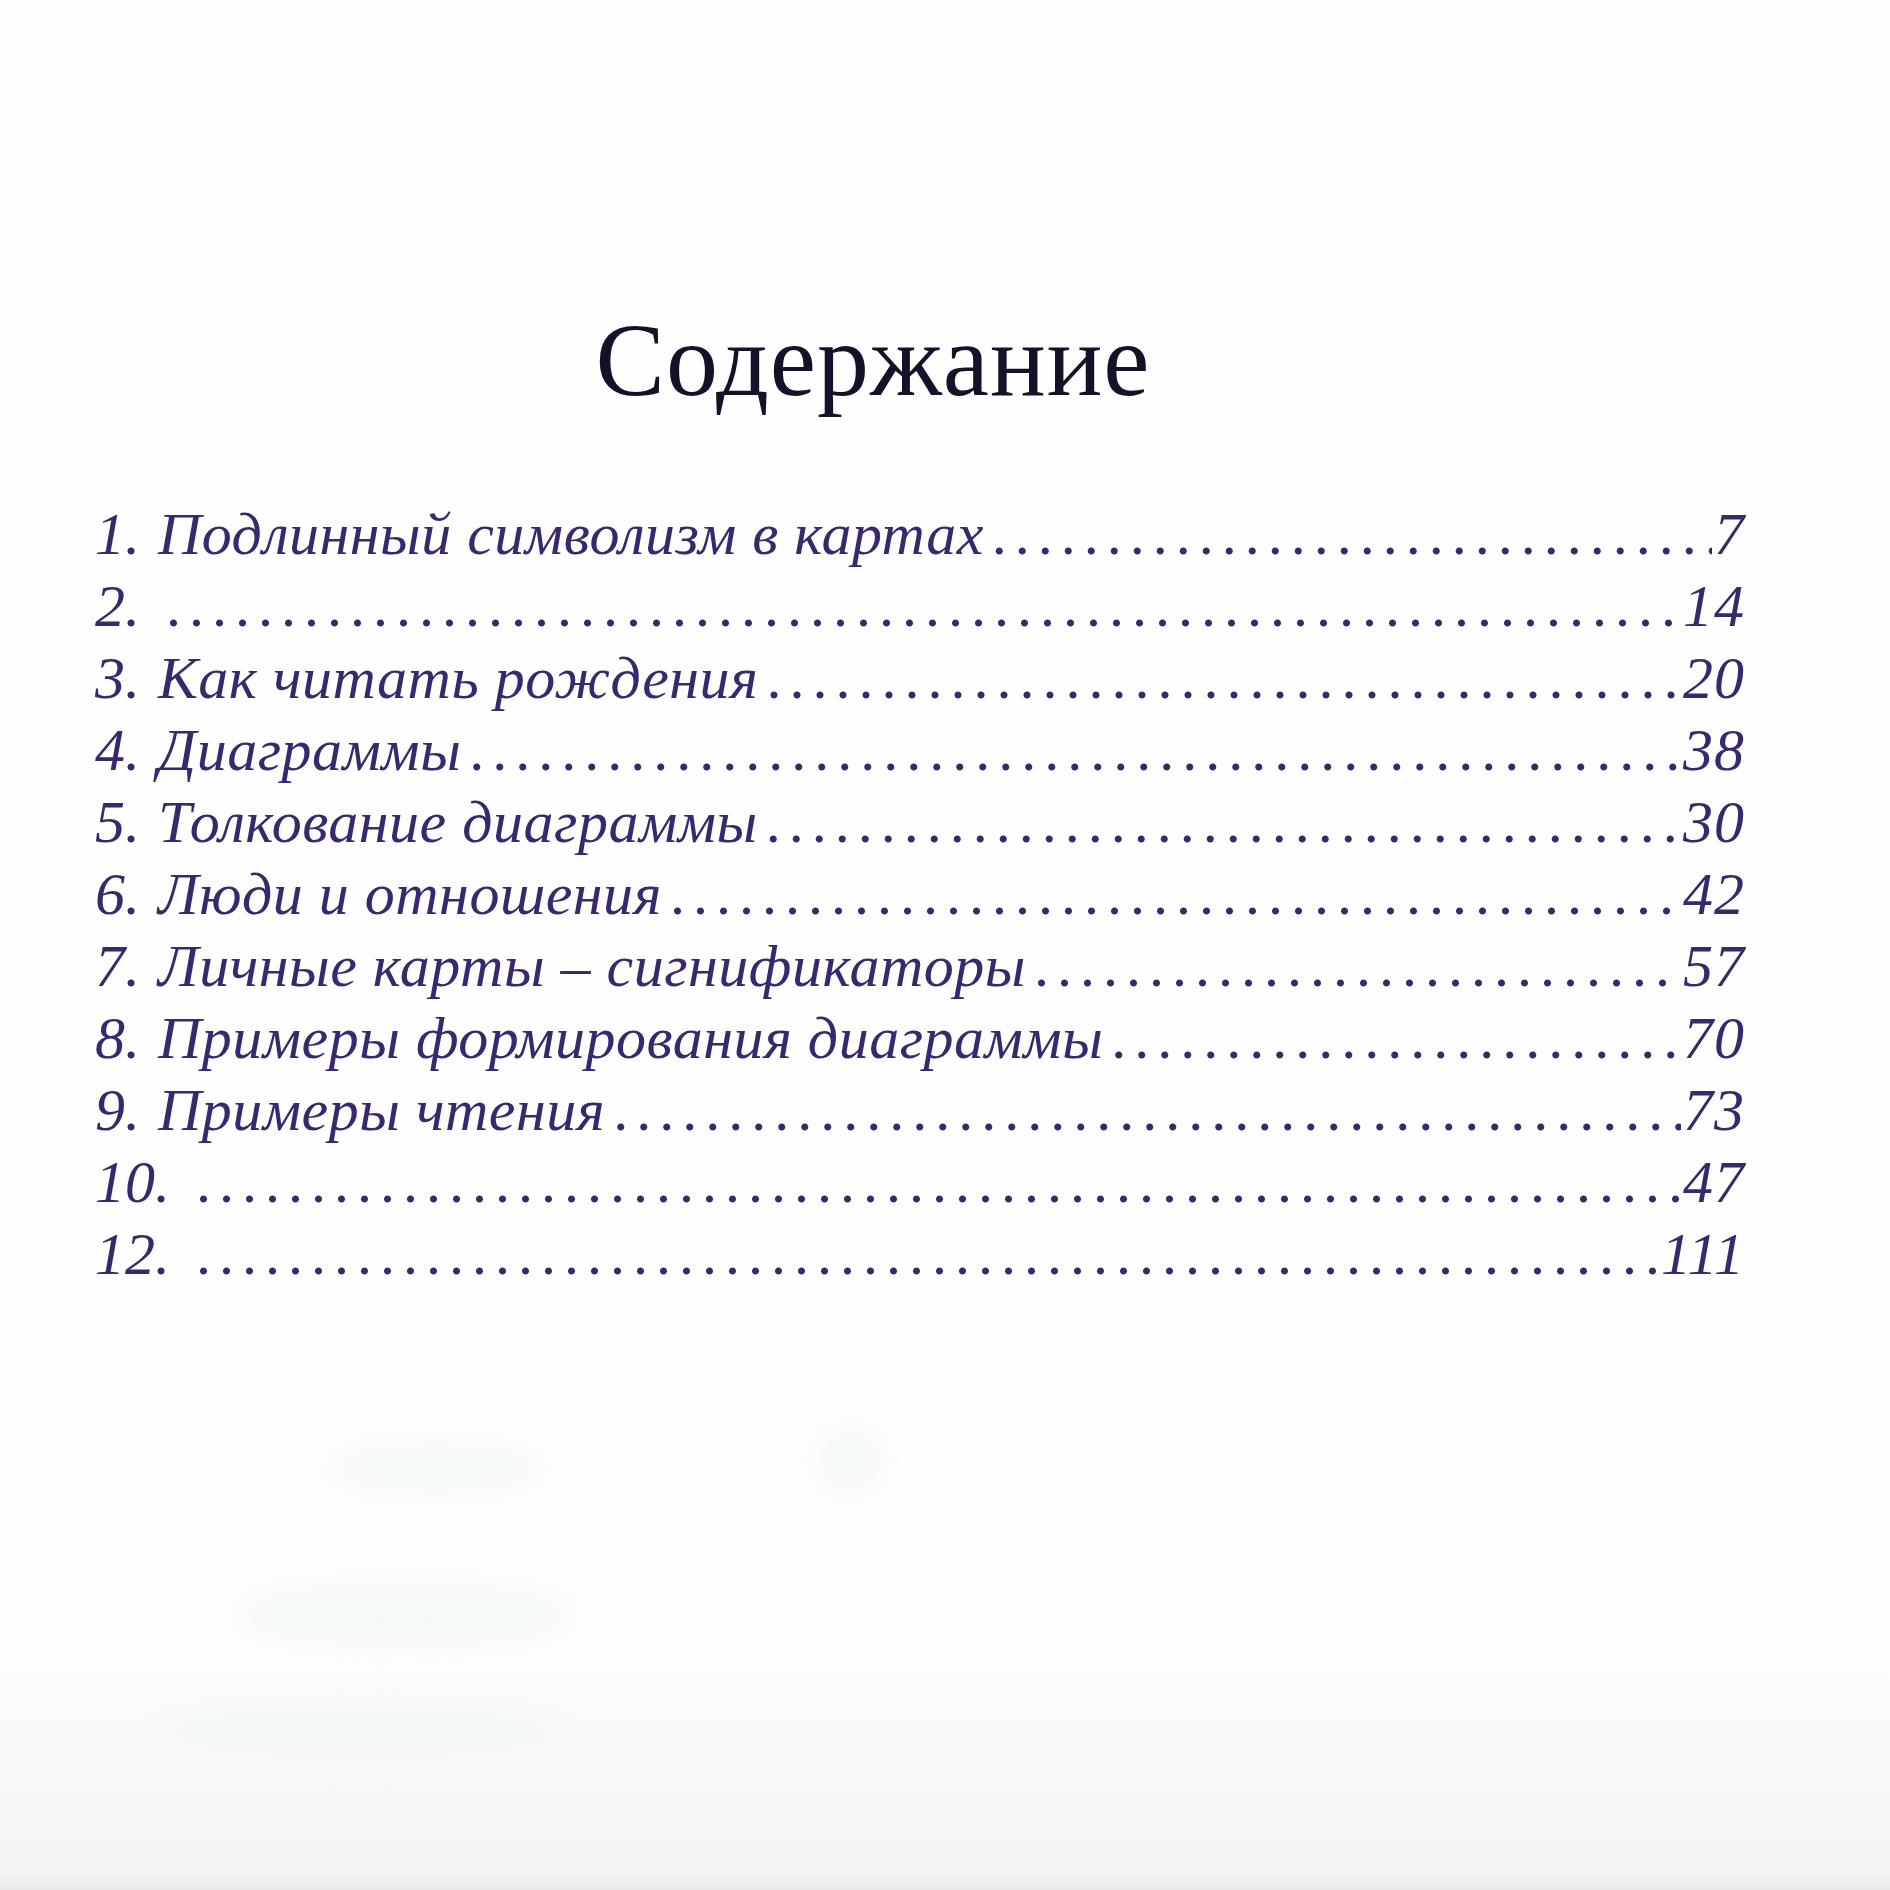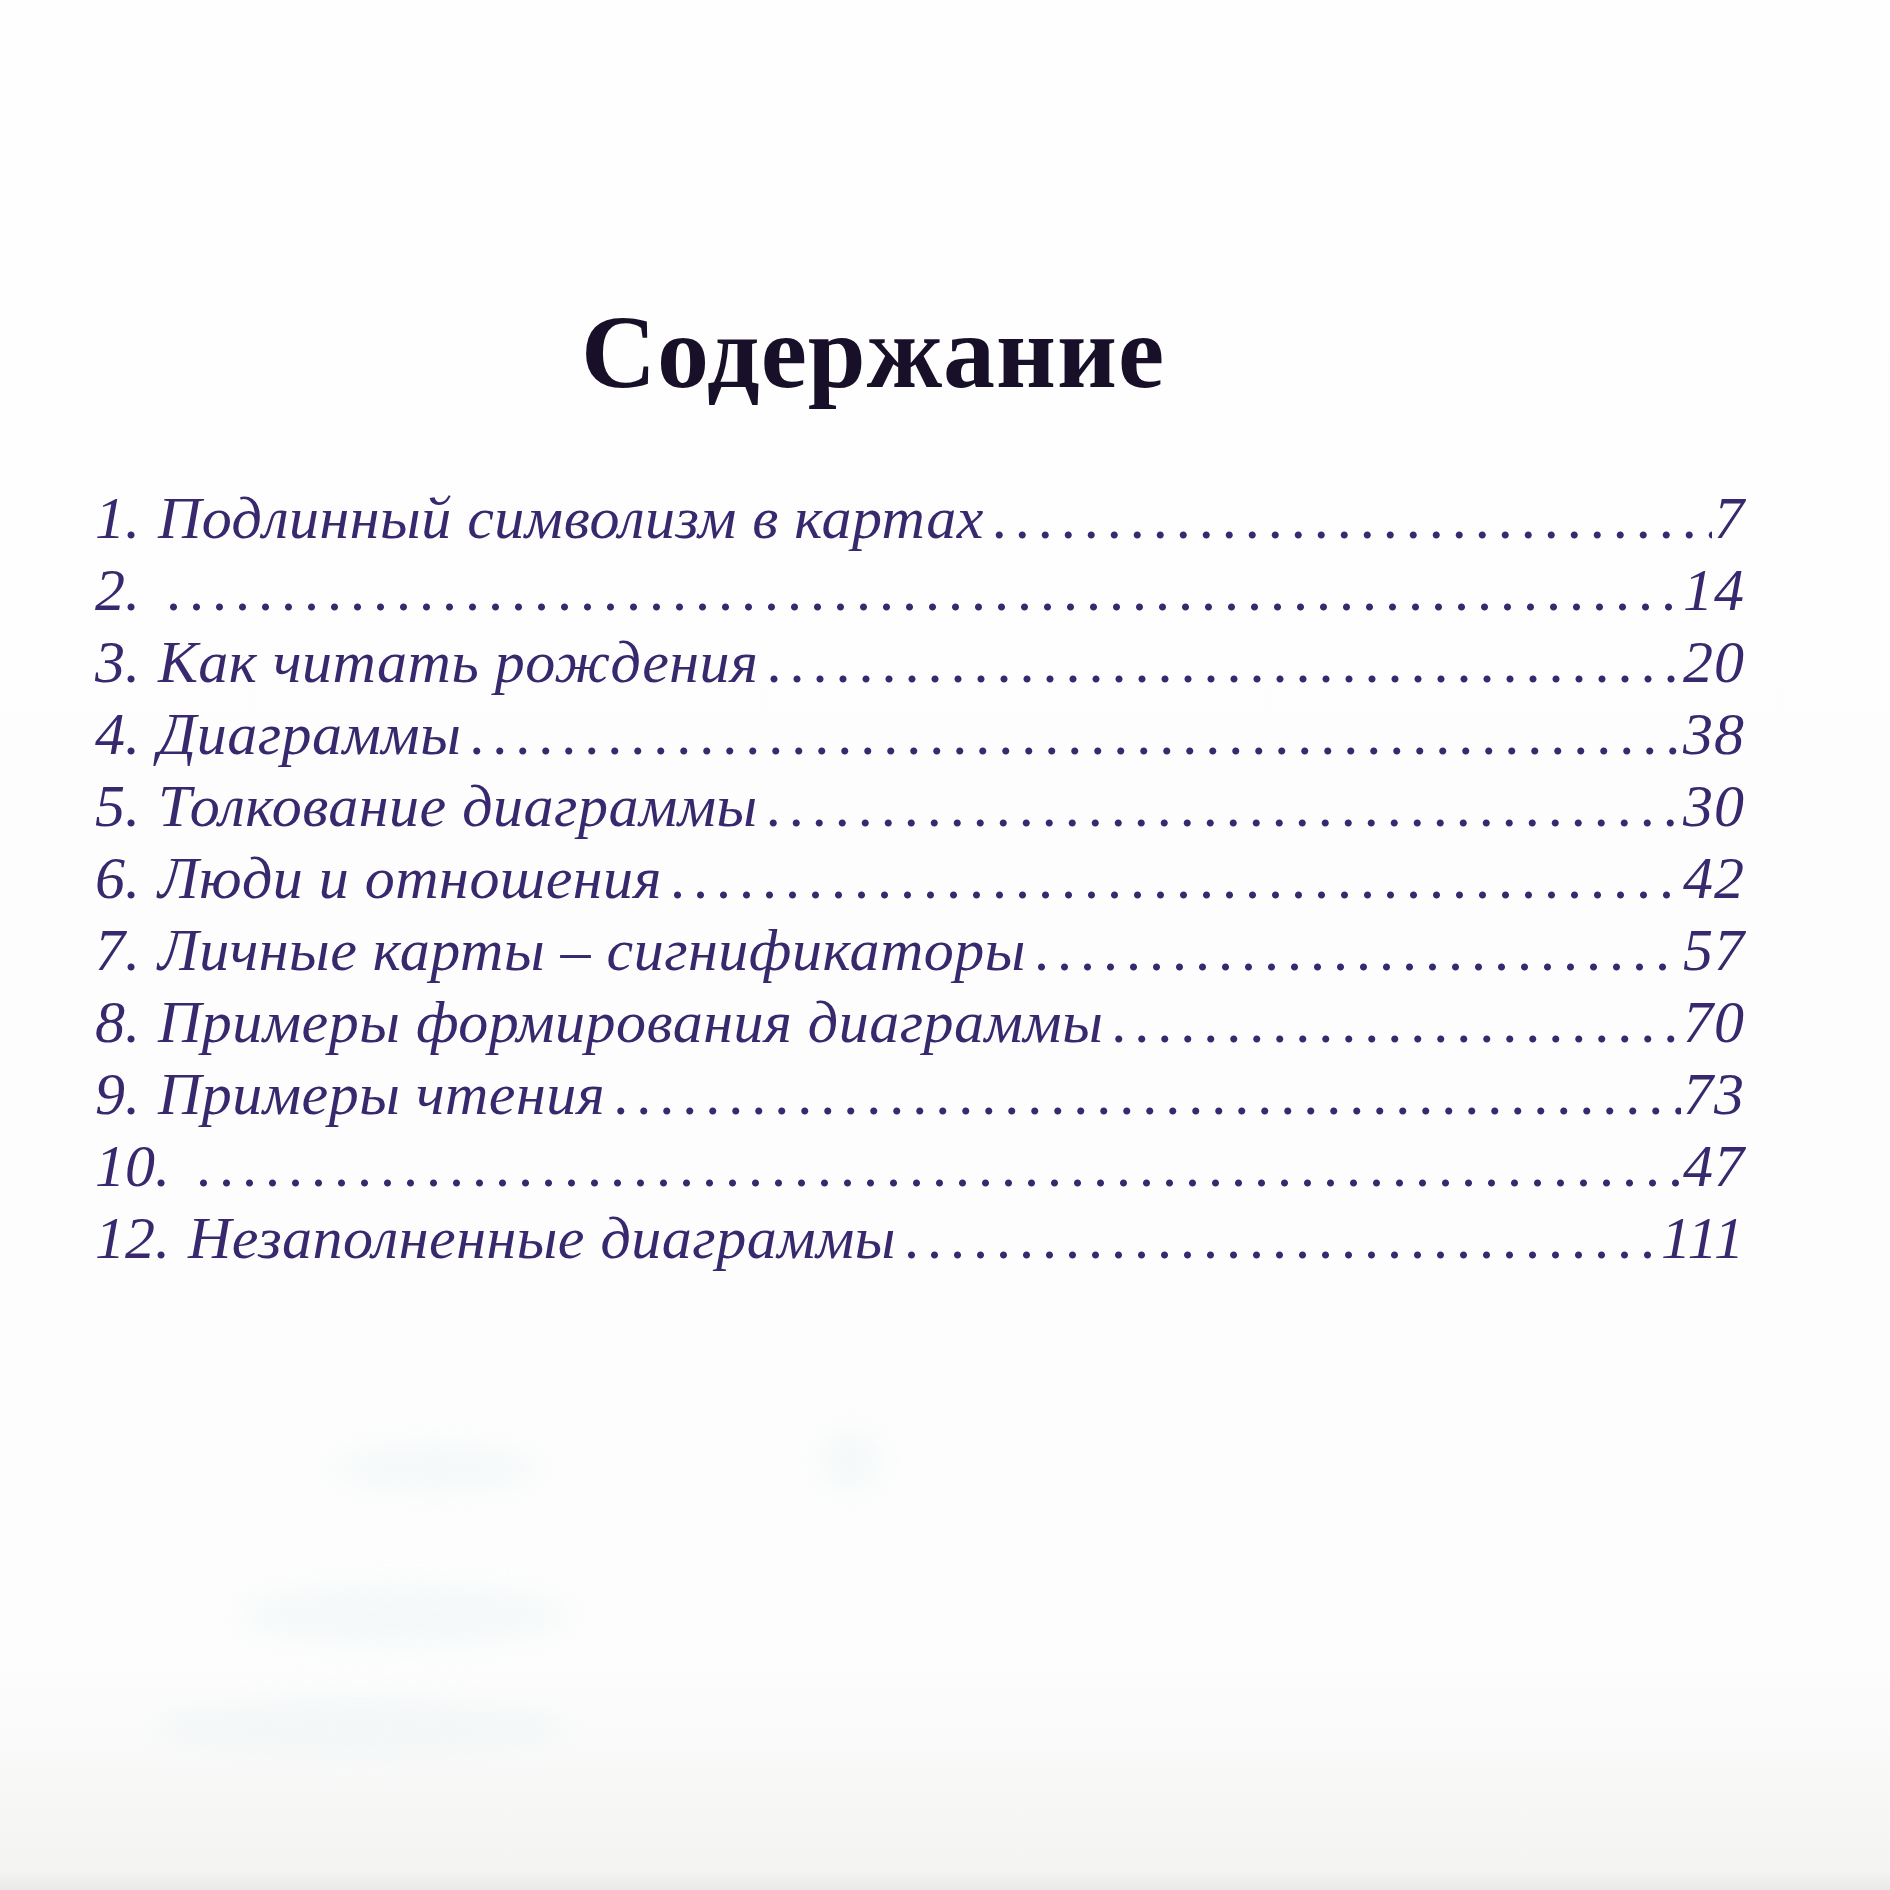--- a/index.html
+++ b/index.html
@@ -17,24 +17,24 @@
     box-sizing: border-box;
   }
   .title-wrap {
     padding-top: 292px;
     text-align: center;
   }
   .title {
     display: inline-block;
     position: relative;
     left: -72px;
-    margin: 4px;
+    margin: 12px;
     font-size: 104px;
     line-height: 112px;
-    font-weight: bold;
+    font-weight: normal;
     letter-spacing: 1px;
     color: #181028;
   }
   .toc {
     margin: 72px 145px 0 95px;
   }
   .toc-row {
     display: flex;
     align-items: baseline;
     height: 72px;
@@ -141,21 +141,20 @@
     <span class="leader"></span>
     <span class="toc-page">73</span>
   </div>
       <div class="toc-row">
     <span class="toc-num">10.</span>
     <span class="leader"></span>
     <span class="toc-page">47</span>
   </div>
       <div class="toc-row">
     <span class="toc-num">12.</span>
-    <span class="toc-label">Незаполненные диаграммы</span>
     <span class="leader"></span>
     <span class="toc-page">111</span>
   </div>
     </div>
 
   <div class="smudge s1"></div>
   <div class="smudge s2"></div>
   <div class="smudge s3"></div>
   <div class="smudge s4"></div>
 </div>

